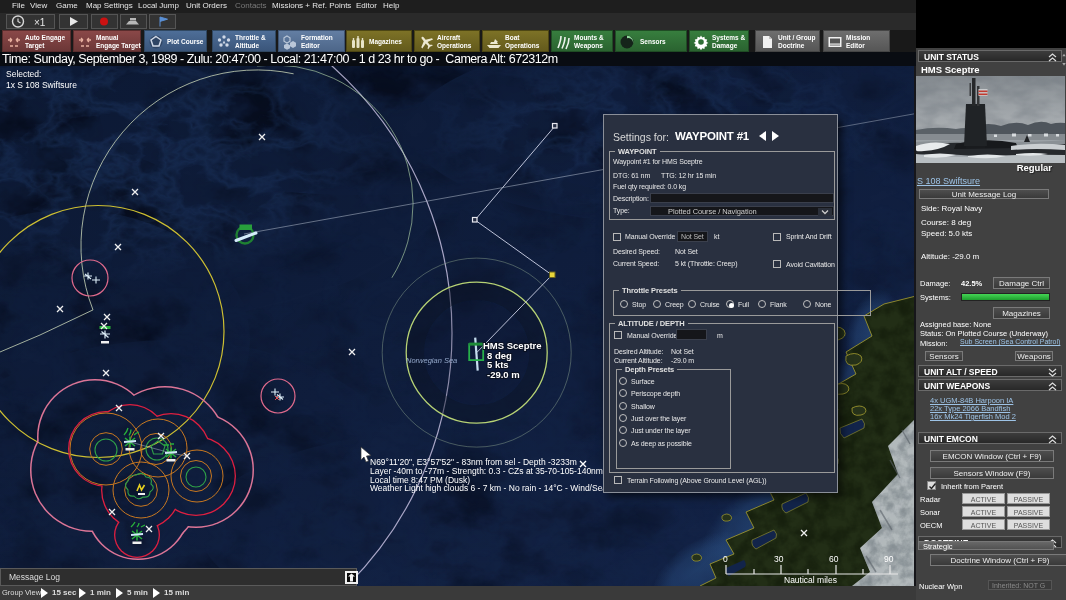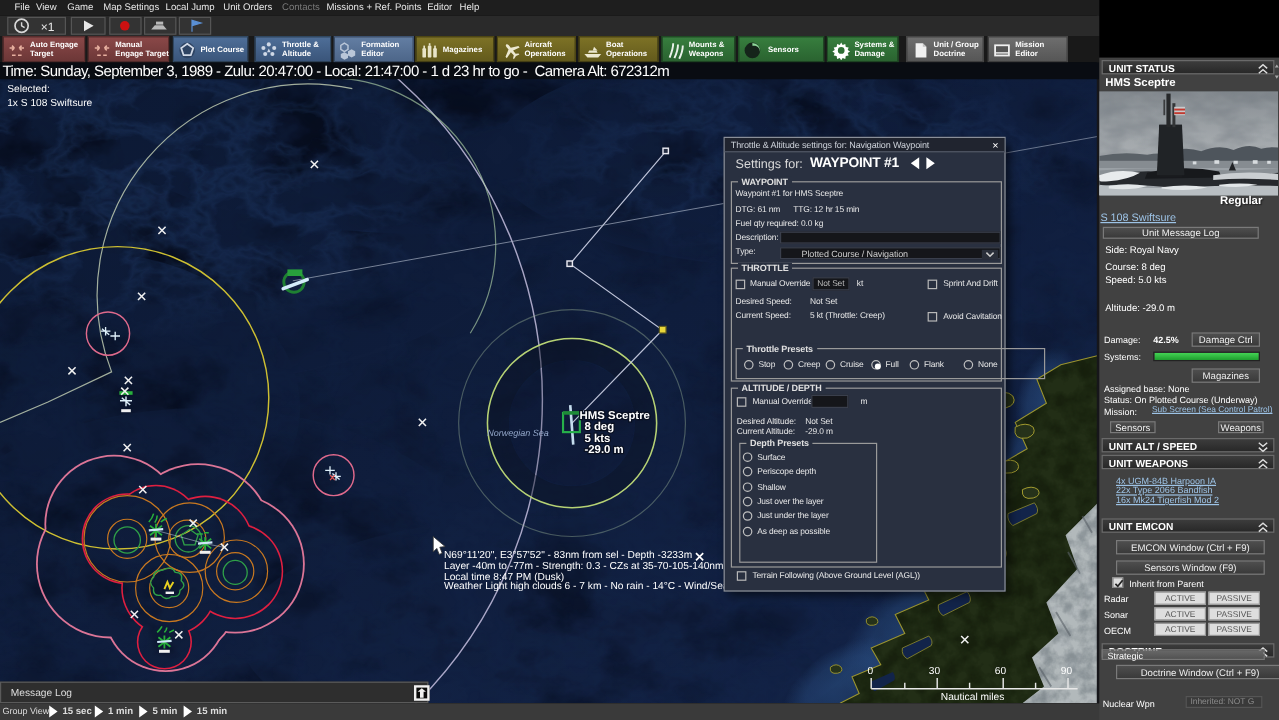--- a/index.html
+++ b/index.html
@@ -640,21 +640,20 @@
  <div style="position:absolute;left:3px;top:534px">Nuclear Wpn</div>
  <div style="position:absolute;left:72px;top:532px;width:64px;height:10px;background:#3a3a3a;border:1px solid #555;color:#8a8a8a;font-size:7px;padding:1px 0 0 3px">Inherited: NOT G</div>
 
  <svg style="position:absolute;left:146px;top:3px" width="4" height="20" viewBox="0 0 6 26">
       <path d="M0.5 6 L3 2 L5.5 6 Z" fill="#aaa"></path>
       <path d="M0.5 16 L3 20 L5.5 16 Z" fill="#aaa"></path>
     </svg>
 </div>
 
 <div id="dlg" class="abs">
- <div id="dlgtitle">Throttle &amp; Altitude settings for: Navigation Waypoint <span style="position:absolute;right:5px;top:1px;color:#fff;font-size:9px">×</span></div>
  <div class="dlgtx" style="left:9px;top:16px;font-size:10.5px;color:#d8d8d8;letter-spacing:0">Settings for:</div>
  <div class="dlgtx" style="left:71px;top:15px;font-size:11.5px;font-weight:bold;color:#fff;letter-spacing:-0.2px">WAYPOINT #1</div>
  <svg style="position:absolute;left:152px;top:15px" width="30" height="12" viewBox="0 0 30 12">
       <path d="M10 1 L3 6 L10 11 Z" fill="#fff"></path>
       <path d="M16 1 L23 6 L16 11 Z" fill="#fff"></path>
     </svg>
 
  <div class="fs" style="left:5px;top:36px;width:226px;height:69px">
       <span class="lg">WAYPOINT</span>
     </div>
@@ -665,23 +664,20 @@
  <div class="dlgtx" style="left:9px;top:80px">Description:</div>
  <div class="blackbox" style="left:46px;top:78px;width:184px;height:10px"></div>
  <div class="dlgtx" style="left:9px;top:92px">Type:</div>
  <div class="blackbox" style="left:46px;top:91px;width:184px;height:10px;color:#ccc;font-size:7.5px;padding-left:17px">Plotted Course / Navigation
    <svg style="position:absolute;right:1px;top:1px" width="14" height="8" viewBox="0 0 14 8">
         <rect x="0" y="0" width="14" height="8" fill="#2a2f3a"></rect>
         <path d="M4 2.5 L7 5.5 L10 2.5" stroke="#ccc" stroke-width="1.3" fill="none"></path>
       </svg>
  </div>
 
- <div class="fs" style="left:5px;top:108px;width:226px;height:95px">
-      <span class="lg">THROTTLE</span>
-    </div>
  <div class="cb" style="left:9px;top:118px"></div>
  <div class="dlgtx" style="left:21px;top:118px">Manual Override</div>
  <div class="blackbox" style="left:73px;top:116px;width:31px;height:11px;color:#bbb;font-size:7px;padding:1px 0 0 3px">Not Set</div>
  <div class="dlgtx" style="left:110px;top:118px">kt</div>
  <div class="cb" style="left:169px;top:118px"></div>
  <div class="dlgtx" style="left:182px;top:118px">Sprint And Drift</div>
  <div class="dlgtx" style="left:9px;top:133px">Desired Speed:</div>
  <div class="dlgtx" style="left:71px;top:133px">Not Set</div>
  <div class="dlgtx" style="left:9px;top:145px">Current Speed:</div>
  <div class="dlgtx" style="left:71px;top:145px">5 kt (Throttle: Creep)</div>

